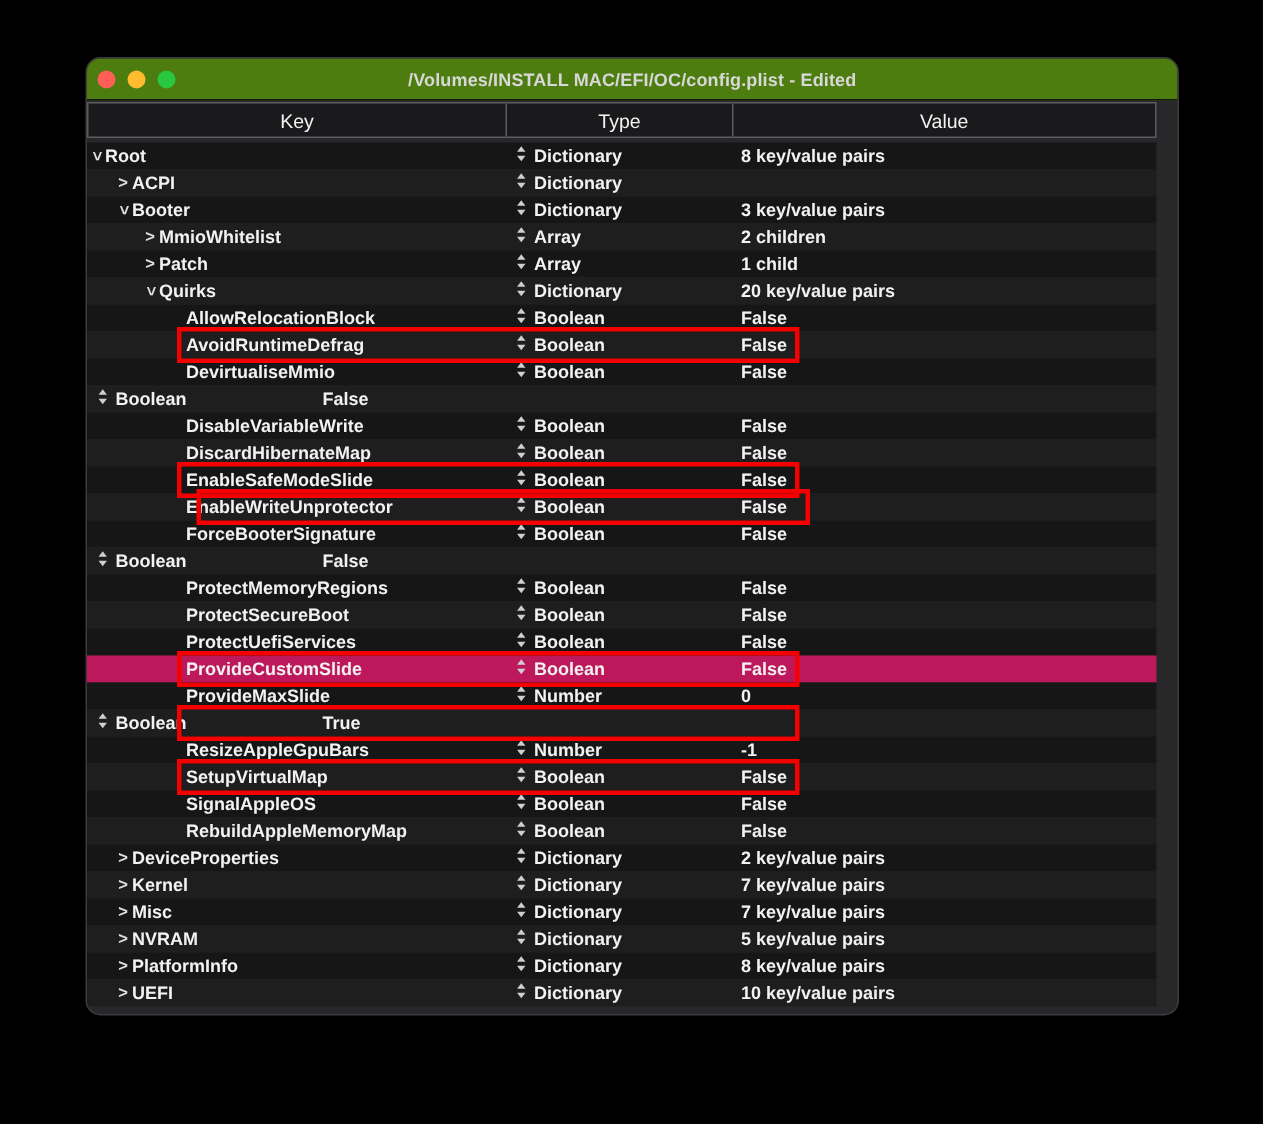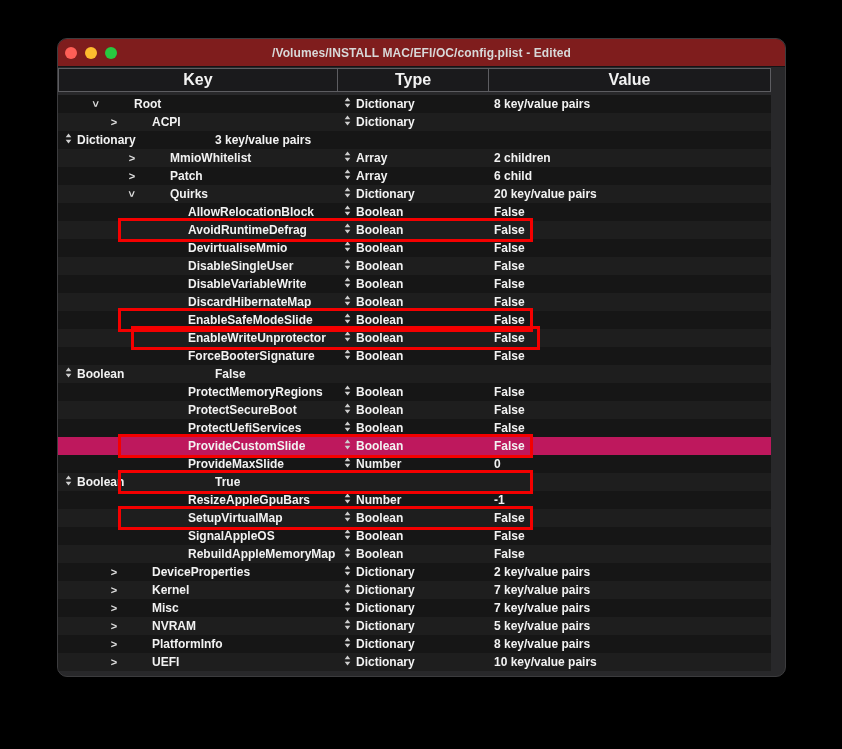--- a/index.html
+++ b/index.html
@@ -7,49 +7,49 @@
     width:842px;height:749px;background:#000;
     font-family:"Liberation Sans","DejaVu Sans",sans-serif;
     position:relative;overflow:hidden;
   }
   .window{
     position:absolute;left:57px;top:38px;width:729px;height:639px;
     background:#28282a;border:1px solid #3c3c3e;border-radius:10px;
     box-sizing:border-box;overflow:hidden;
   }
   .titlebar{
-    position:relative;height:28px;background:#7f1d1d;
+    position:relative;height:28px;background:#4d7c0f;
     border-bottom:1px solid #141416;box-sizing:border-box;
     display:flex;align-items:center;justify-content:center;
   }
   .lights{position:absolute;left:7px;top:8px;display:flex;gap:8px;}
   .light{width:12px;height:12px;border-radius:50%;display:inline-block;}
   .title{font-size:12px;font-weight:700;color:#d8d8d8;letter-spacing:.1px;}
   .content{position:absolute;left:0;top:28px;right:0;bottom:0;}
   .header{
     position:absolute;left:0;top:1px;width:713px;height:24px;
     display:flex;background:#1a1a1c;border:1px solid #5d5d61;box-sizing:border-box;
   }
   .hcell{
     display:flex;align-items:center;justify-content:center;
-    color:#f2f2f2;font-size:16px;font-weight:700;
+    color:#f2f2f2;font-size:13px;font-weight:400;
     border-right:1px solid #5d5d61;box-sizing:border-box;height:100%;
   }
   .hcell:last-child{border-right:none;}
   .hc-key{width:279px;} .hc-type{width:151px;} .hc-value{width:281px;}
   .rows{position:absolute;left:0;top:28px;width:713px;height:576px;}
   .row{
     height:18px;display:flex;align-items:center;
     font-size:12px;font-weight:600;color:#f2f2f2;white-space:nowrap;
   }
   .row.even{background:#161616;}
   .row.odd{background:#1e1e1e;}
   .row.selected{background:#2184f8;}
   .cell{box-sizing:border-box;overflow:hidden;}
-  .cell.key{width:279px;display:flex;align-items:flex-end;gap:32px;}
+  .cell.key{width:279px;display:flex;align-items:flex-end;}
   .cell.type{width:151px;display:flex;align-items:center;padding-left:7px;}
   .cell.value{width:283px;padding-left:6px;}
   .indent{flex:0 0 auto;height:1px;}
   .chev{
     flex:0 0 12px;width:12px;height:14px;line-height:14px;text-align:center;
     font-size:11px;font-weight:700;color:#e0e0e0;display:inline-block;
   }
   .chev.expanded{transform:rotate(90deg);}
   .stepper{flex:0 0 auto;margin-right:5px;display:inline-block;}
   .redbox{
@@ -99,20 +99,25 @@
           </div>
           <div class="cell type">
             <span class="stepper"><svg width="7" height="11" viewBox="0 0 7 11">
                 <path d="M3.5 0.5 L6.3 4.2 L0.7 4.2 Z" fill="#cfcfcf"></path>
                 <path d="M3.5 10.5 L0.7 6.8 L6.3 6.8 Z" fill="#cfcfcf"></path>
               </svg></span>
             <span>Dictionary</span>
           </div>
         </div>
         <div class="row even">
+          <div class="cell key">
+            <span class="indent" style="width: 18px;"></span>
+            <span class="chev expanded">&gt;</span>
+            <span>Booter</span>
+          </div>
           <div class="cell type">
             <span class="stepper"><svg width="7" height="11" viewBox="0 0 7 11">
                 <path d="M3.5 0.5 L6.3 4.2 L0.7 4.2 Z" fill="#cfcfcf"></path>
                 <path d="M3.5 10.5 L0.7 6.8 L6.3 6.8 Z" fill="#cfcfcf"></path>
               </svg></span>
             <span>Dictionary</span>
           </div>
           <div class="cell value">3 key/value pairs</div>
         </div>
         <div class="row odd">
@@ -136,21 +141,21 @@
             <span class="chev">&gt;</span>
             <span>Patch</span>
           </div>
           <div class="cell type">
             <span class="stepper"><svg width="7" height="11" viewBox="0 0 7 11">
                 <path d="M3.5 0.5 L6.3 4.2 L0.7 4.2 Z" fill="#cfcfcf"></path>
                 <path d="M3.5 10.5 L0.7 6.8 L6.3 6.8 Z" fill="#cfcfcf"></path>
               </svg></span>
             <span>Array</span>
           </div>
-          <div class="cell value">6 child</div>
+          <div class="cell value">1 child</div>
         </div>
         <div class="row odd">
           <div class="cell key">
             <span class="indent" style="width: 36px;"></span>
             <span class="chev expanded">&gt;</span>
             <span>Quirks</span>
           </div>
           <div class="cell type">
             <span class="stepper"><svg width="7" height="11" viewBox="0 0 7 11">
                 <path d="M3.5 0.5 L6.3 4.2 L0.7 4.2 Z" fill="#cfcfcf"></path>
@@ -199,25 +204,20 @@
           <div class="cell type">
             <span class="stepper"><svg width="7" height="11" viewBox="0 0 7 11">
                 <path d="M3.5 0.5 L6.3 4.2 L0.7 4.2 Z" fill="#cfcfcf"></path>
                 <path d="M3.5 10.5 L0.7 6.8 L6.3 6.8 Z" fill="#cfcfcf"></path>
               </svg></span>
             <span>Boolean</span>
           </div>
           <div class="cell value">False</div>
         </div>
         <div class="row odd">
-          <div class="cell key">
-            <span class="indent" style="width: 54px;"></span>
-            <span class="chev"></span>
-            <span>DisableSingleUser</span>
-          </div>
           <div class="cell type">
             <span class="stepper"><svg width="7" height="11" viewBox="0 0 7 11">
                 <path d="M3.5 0.5 L6.3 4.2 L0.7 4.2 Z" fill="#cfcfcf"></path>
                 <path d="M3.5 10.5 L0.7 6.8 L6.3 6.8 Z" fill="#cfcfcf"></path>
               </svg></span>
             <span>Boolean</span>
           </div>
           <div class="cell value">False</div>
         </div>
         <div class="row even">

